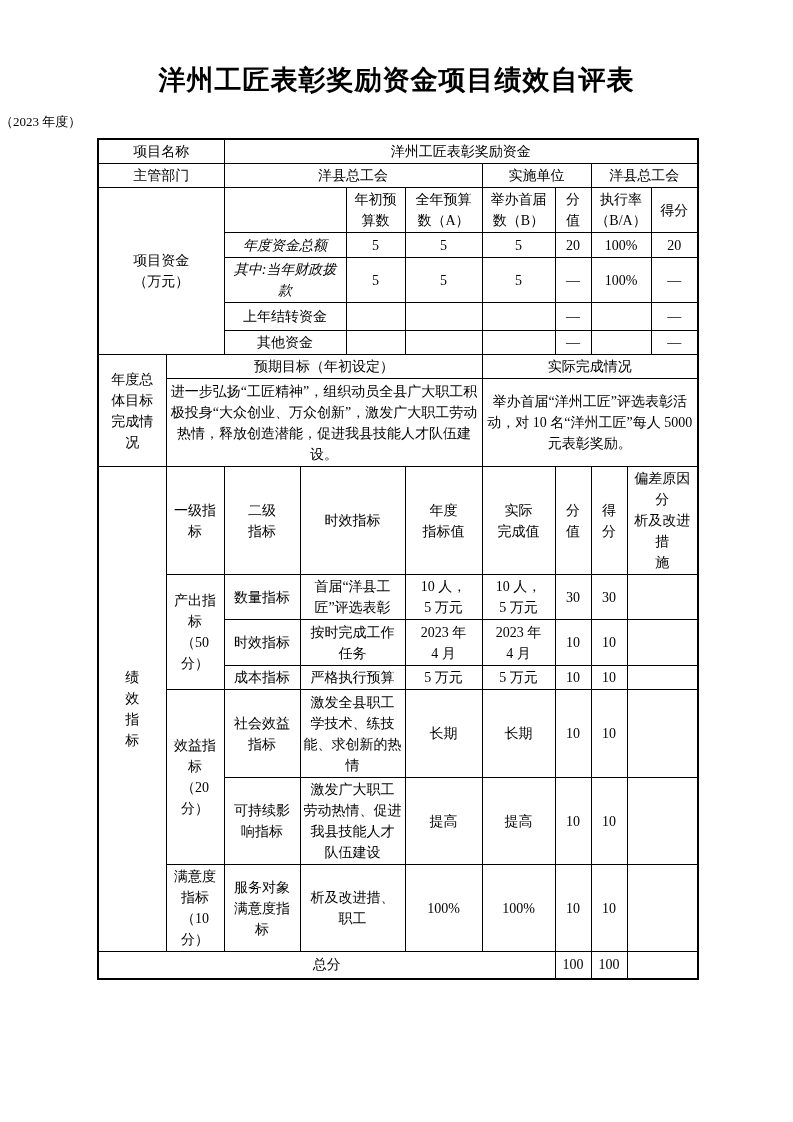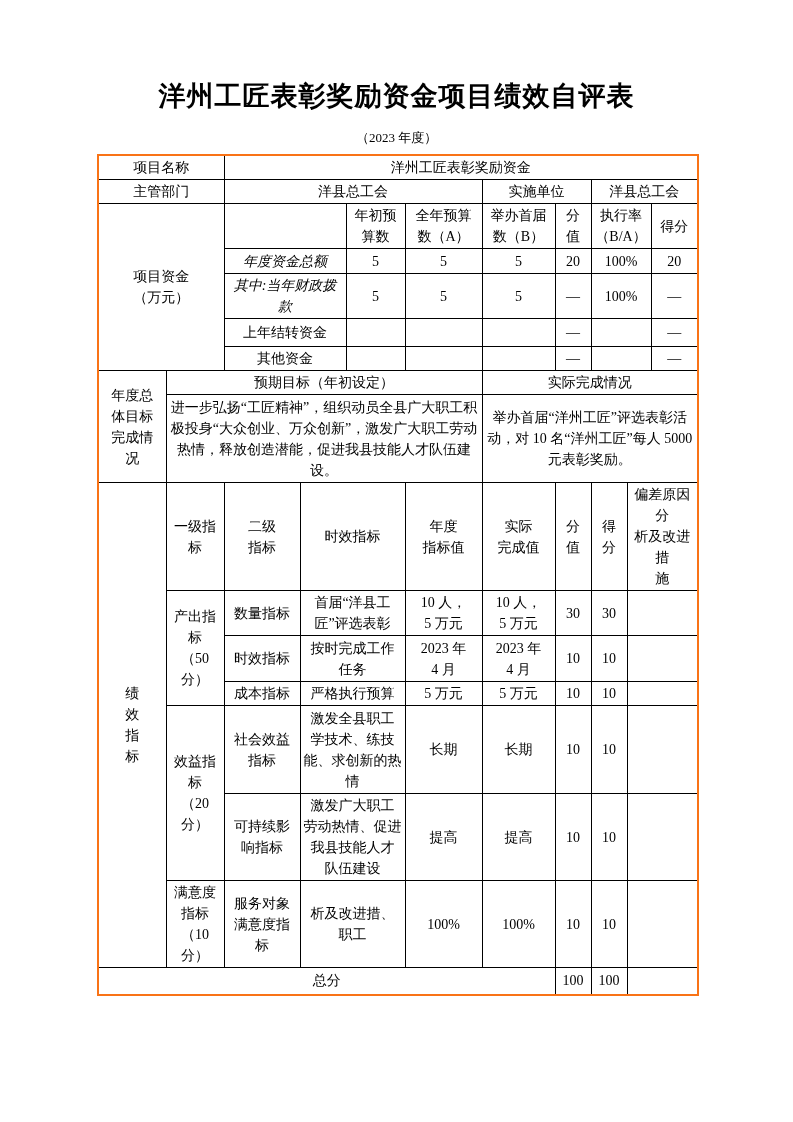--- a/index.html
+++ b/index.html
@@ -8,39 +8,39 @@
     width: 793px; height: 1122px;
     background: #ffffff;
     margin: 0 auto;
     position: relative;
     font-family: "Liberation Serif", "DejaVu Serif", serif;
     color: #000;
     overflow: hidden;
   }
   .doc-title {
     margin: 0;
-    padding-top: 78px;
+    padding-top: 62px;
     text-align: center;
     font-family: "DejaVu Sans", "Liberation Sans", sans-serif;
     font-weight: bold;
     font-size: 27px;
     letter-spacing: 1px;
   }
   .doc-subtitle {
-    text-align: center;
+    text-align: left;
     font-size: 13px;
     margin-top: 15px;
     margin-bottom: 7px;
   }
   table.doc-table {
     table-layout: fixed;
     width: 600px;
     margin-left: 97px;
     border-collapse: collapse;
-    border: 2px solid #f97316;
+    border: 2px solid #000000;
     font-size: 14px;
   }
   table.doc-table td {
     border: 1px solid #000;
     text-align: center;
     vertical-align: middle;
     padding: 1px 3px;
     line-height: 1.5;
     white-space: pre-line;
     overflow: hidden;

